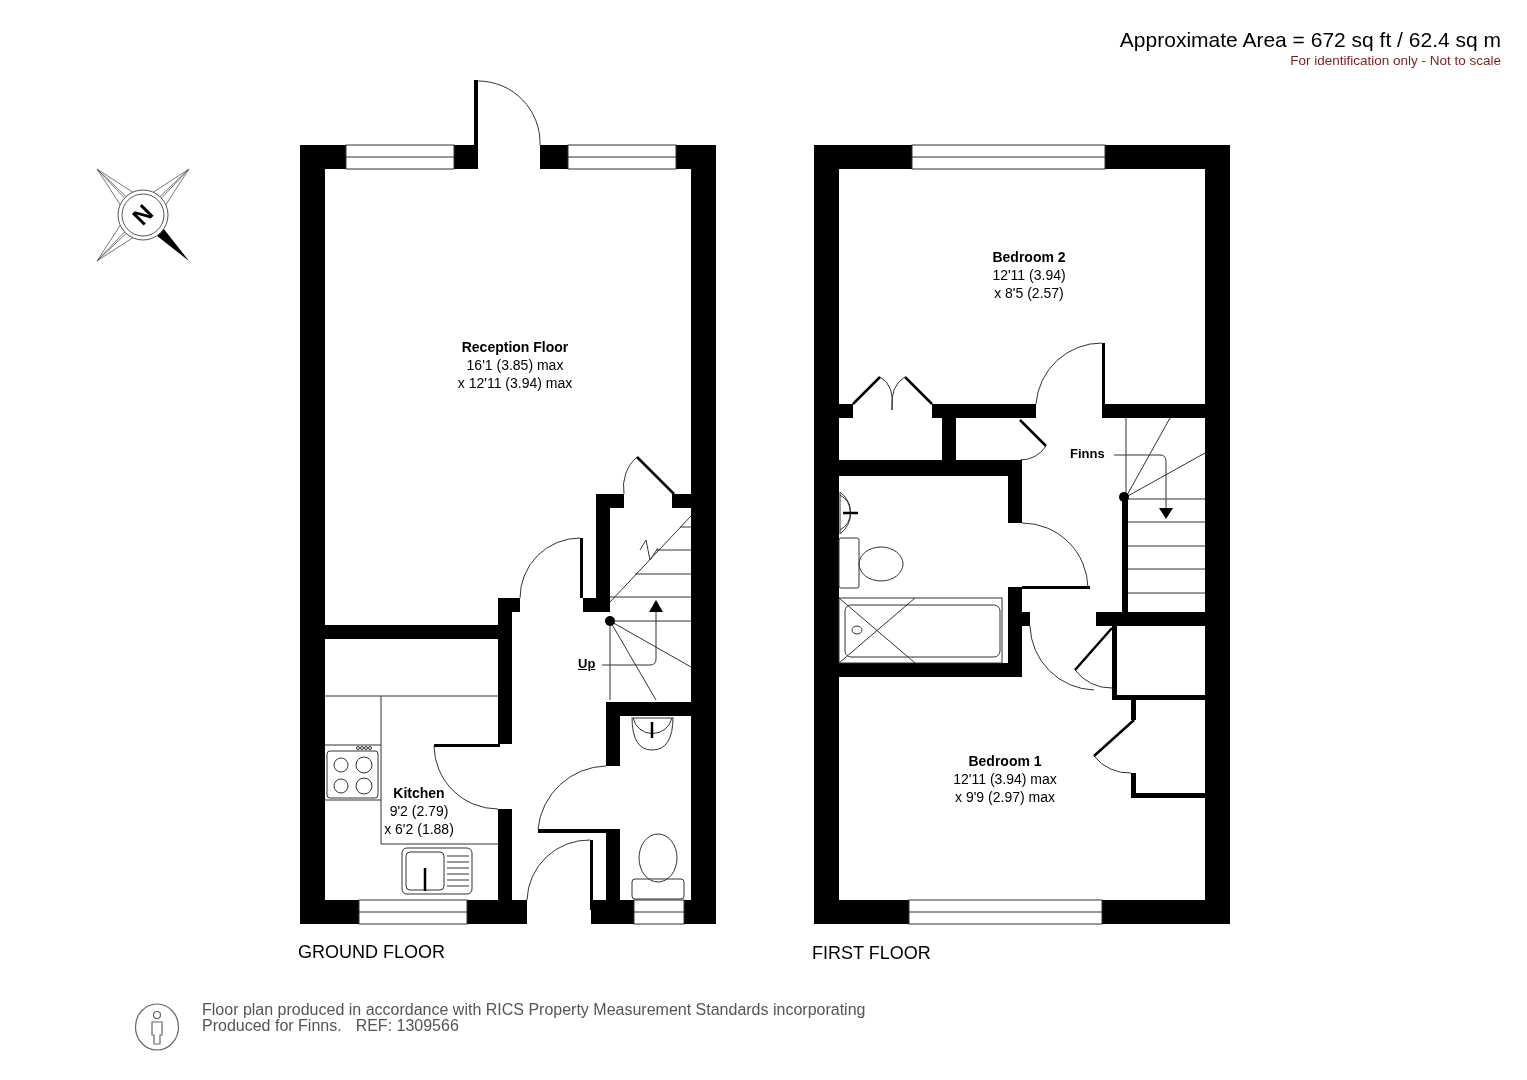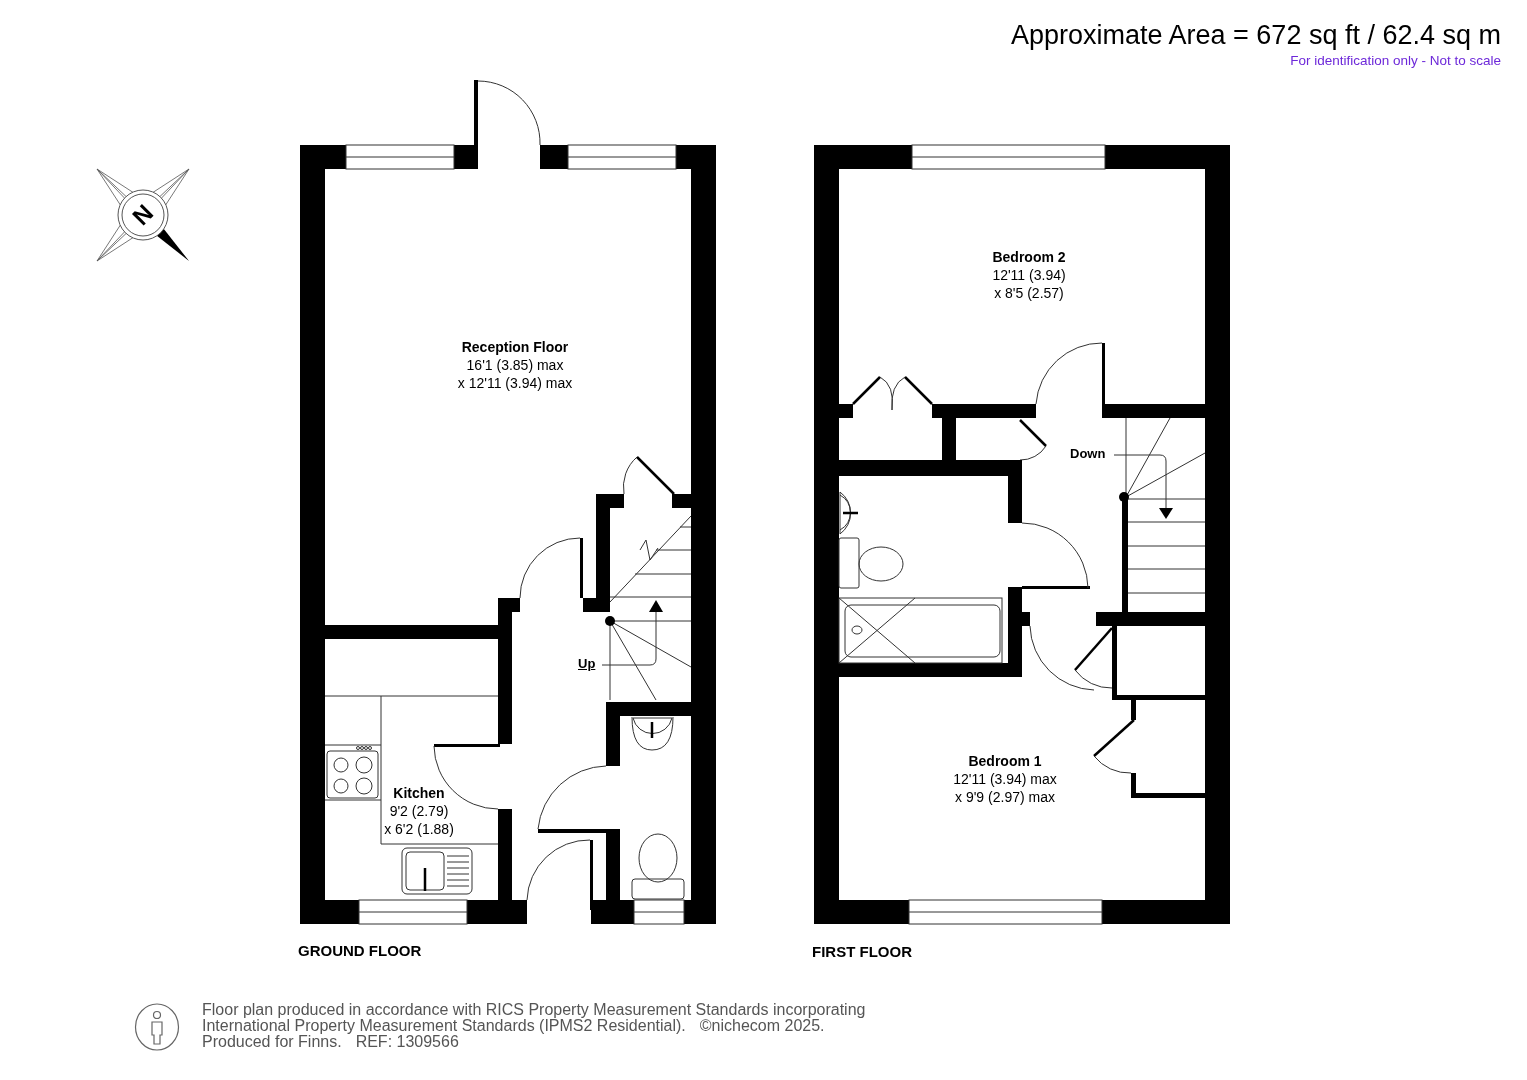--- a/index.html
+++ b/index.html
@@ -1,20 +1,20 @@
 <!DOCTYPE html>
 <html><head>
 <meta charset="utf-8">
 <style>
   html, body { margin: 0; padding: 0; background: #ffffff; }
   body { width: 1527px; height: 1080px; position: relative; overflow: hidden; font-family: "Liberation Sans", sans-serif; color: #000; }
   .plan { position: absolute; left: 0; top: 0; width: 1527px; height: 1080px; }
-  .hdr-area { position: absolute; right: 26px; top: 20px; font-size: 27px; color: #000; white-space: nowrap; text-align: right; }
-  .hdr-note { position: absolute; right: 26px; top: 53px; font-size: 13.5px; color: #6d28d9; white-space: nowrap; text-align: left; }
-  .floor-title { position: absolute; font-size: 15px; font-weight: bold; white-space: nowrap; }
+  .hdr-area { position: absolute; right: 26px; top: 28px; font-size: 21px; color: #000; white-space: nowrap; text-align: right; }
+  .hdr-note { position: absolute; right: 26px; top: 53px; font-size: 13.5px; color: #7f1d1d; white-space: nowrap; text-align: left; }
+  .floor-title { position: absolute; font-size: 18px; font-weight: normal; white-space: nowrap; }
   .room-label { position: absolute; text-align: center; font-size: 14px; line-height: 18px; white-space: nowrap; transform: translateX(-50%); }
   .room-label .name { font-weight: bold; display: block; }
   .room-label .dim { display: block; }
   .stair-label { position: absolute; font-size: 13px; font-weight: bold; }
   .footer { position: absolute; left: 202px; top: 1002px; font-size: 16px; line-height: 16px; color: #555; white-space: nowrap; }
   .footer div { display: block; }
   .footer .gap { display: inline-block; width: 14px; }
   .footer-icon { position: absolute; left: 134px; top: 1003px; width: 46px; height: 48px; }
   .compass { position: absolute; left: 94px; top: 166px; width: 98px; height: 98px; }
 </style>
@@ -240,31 +240,28 @@
   <span class="dim">12'11 (3.94)</span>
   <span class="dim">x 8'5 (2.57)</span>
 </div>
 <div class="room-label" style="left:1005px; top:752px;">
   <span class="name">Bedroom 1</span>
   <span class="dim">12'11 (3.94) max</span>
   <span class="dim">x 9'9 (2.97) max</span>
 </div>
 
 <div class="stair-label" style="left:578px; top:656px;text-decoration:underline;">Up</div>
-<div class="stair-label" style="left:1070px; top:446px;">Down</div>
+<div class="stair-label" style="left:1070px; top:446px;">Finns</div>
 
 <div class="floor-title" style="left:298px; top:942px;">GROUND FLOOR</div>
 <div class="floor-title" style="left:812px; top:943px;">FIRST FLOOR</div>
 
 <svg class="footer-icon" viewBox="0 0 46 48">
   <ellipse cx="23" cy="24" rx="21.5" ry="23" fill="none" stroke="#666" stroke-width="1.2"></ellipse>
   <circle cx="23" cy="12" r="3.5" fill="none" stroke="#666" stroke-width="1.2"></circle>
   <path d="M18,19 L28,19 L28,32 L26,32 L26,41 L20,41 L20,32 L18,32 Z" fill="none" stroke="#666" stroke-width="1.2"></path>
 </svg>
 <div class="footer">
   <div>Floor plan produced in accordance with RICS Property Measurement Standards incorporating</div>
   <div>
-    <span>International Property Measurement Standards (IPMS2 Residential).</span><span class="gap"></span><span>©nichecom 2025.</span>
-  </div>
-  <div>
     <span>Produced for Finns.</span><span class="gap"></span><span>REF:  1309566</span>
   </div>
 </div>
 
 </body></html>

